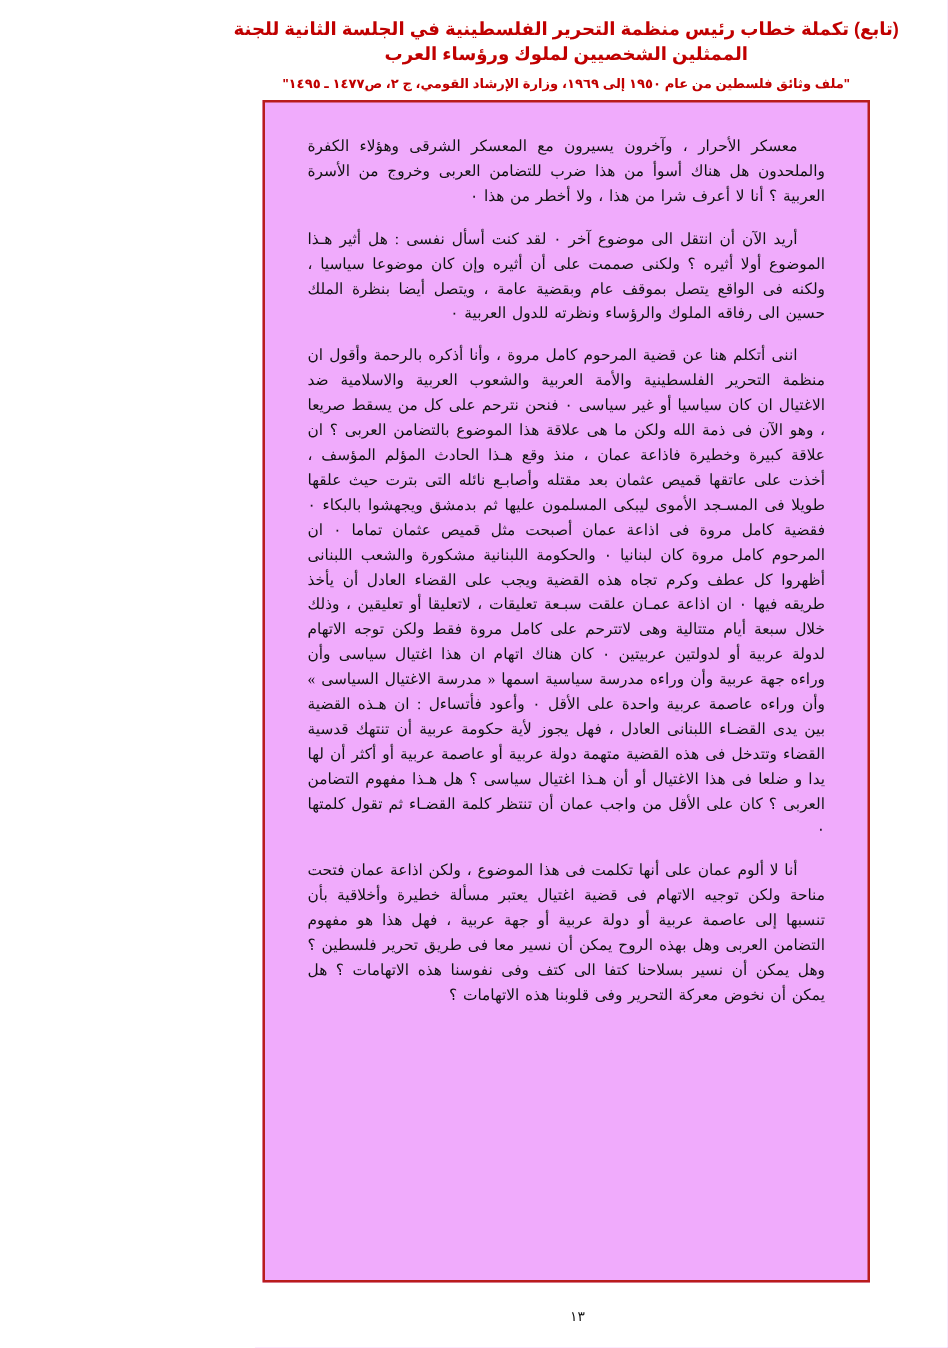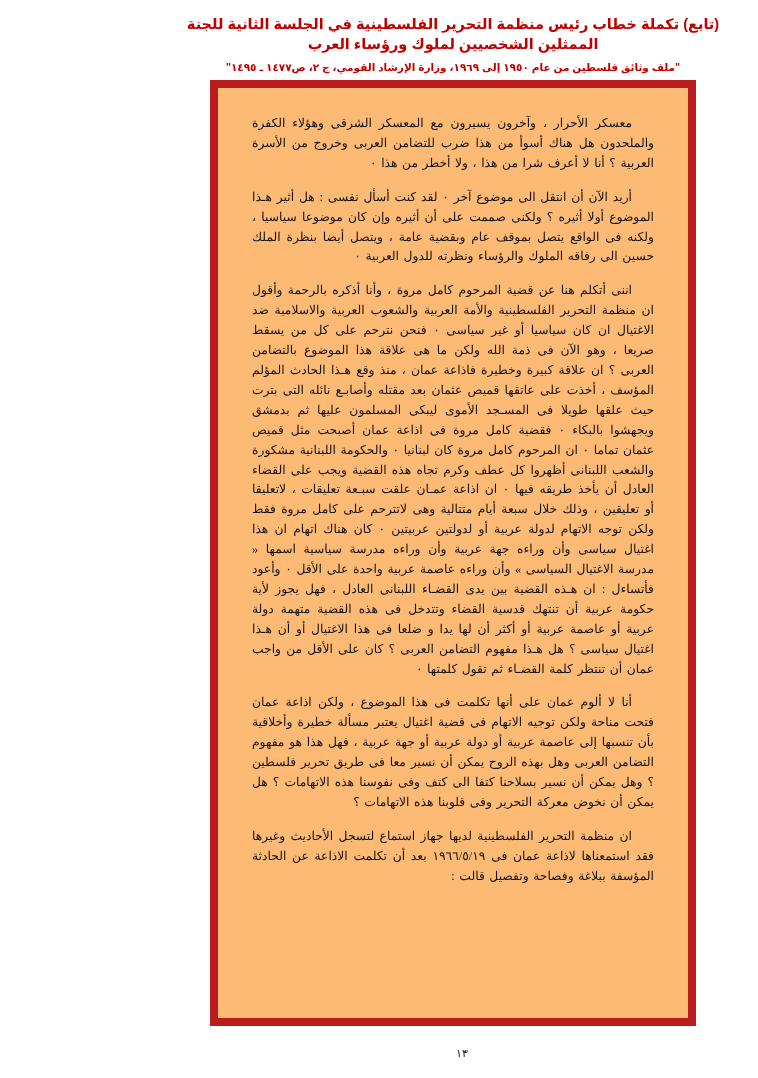--- a/index.html
+++ b/index.html
@@ -41,23 +41,23 @@
     line-height: 1.5;
     margin-top: 5px;
     direction: rtl;
   }
   .frame {
     position: absolute;
     top: 80px;
     right: 62px;
     left: 62px;
     bottom: 52px;
-    border: 8px solid #b91c1c;
+    border: 2px solid #b91c1c;
     box-sizing: border-box;
-    background: #fdba74;
+    background: #f0abfc;
   }
   .frame-inner {
     padding: 26px 34px 10px 34px;
     box-sizing: border-box;
     height: 100%;
     overflow: hidden;
   }
   p.para {
     direction: rtl;
     text-align: justify;
@@ -100,19 +100,18 @@
     <div class="header-title">(تابع) تكملة خطاب رئيس منظمة التحرير الفلسطينية في الجلسة الثانية للجنة الممثلين الشخصيين لملوك ورؤساء العرب</div>
     <div class="header-sub">"ملف وثائق فلسطين من عام ١٩٥٠ إلى ١٩٦٩، وزارة الإرشاد القومي، ج ٢، ص١٤٧٧ ـ ١٤٩٥"</div>
   </div>
 
   <div class="frame">
     <div class="frame-inner">
       <p class="para indent">معسكر الأحرار ، وآخرون يسيرون مع المعسكر الشرقى وهؤلاء الكفرة والملحدون هل هناك أسوأ من هذا ضرب للتضامن العربى وخروج من الأسرة العربية ؟ أنا لا أعرف شرا من هذا ، ولا أخطر من هذا ٠</p>
       <p class="para indent">أريد الآن أن انتقل الى موضوع آخر ٠ لقد كنت أسأل نفسى : هل أثير هـذا الموضوع أولا أثيره ؟ ولكنى صممت على أن أثيره وإن كان موضوعا سياسيا ، ولكنه فى الواقع يتصل بموقف عام وبقضية عامة ، ويتصل أيضا بنظرة الملك حسين الى رفاقه الملوك والرؤساء ونظرته للدول العربية ٠</p>
       <p class="para indent">اننى أتكلم هنا عن قضية المرحوم كامل مروة ، وأنا أذكره بالرحمة وأقول ان منظمة التحرير الفلسطينية والأمة العربية والشعوب العربية والاسلامية ضد الاغتيال ان كان سياسيا أو غير سياسى ٠ فنحن نترحم على كل من يسقط صريعا ، وهو الآن فى ذمة الله ولكن ما هى علاقة هذا الموضوع بالتضامن العربى ؟ ان علاقة كبيرة وخطيرة فاذاعة عمان ، منذ وقع هـذا الحادث المؤلم المؤسف ، أخذت على عاتقها قميص عثمان بعد مقتله وأصابـع نائله التى بترت حيث علقها طويلا فى المسـجد الأموى ليبكى المسلمون عليها ثم بدمشق ويجهشوا بالبكاء ٠ فقضية كامل مروة فى اذاعة عمان أصبحت مثل قميص عثمان تماما ٠ ان المرحوم كامل مروة كان لبنانيا ٠ والحكومة اللبنانية مشكورة والشعب اللبنانى أظهروا كل عطف وكرم تجاه هذه القضية ويجب على القضاء العادل أن يأخذ طريقه فيها ٠ ان اذاعة عمـان علقت سبـعة تعليقات ، لاتعليقا أو تعليقين ، وذلك خلال سبعة أيام متتالية وهى لاتترحم على كامل مروة فقط ولكن توجه الاتهام لدولة عربية أو لدولتين عربيتين ٠ كان هناك اتهام ان هذا اغتيال سياسى وأن وراءه جهة عربية وأن وراءه مدرسة سياسية اسمها « مدرسة الاغتيال السياسى » وأن وراءه عاصمة عربية واحدة على الأقل ٠ وأعود فأتساءل : ان هـذه القضية بين يدى القضـاء اللبنانى العادل ، فهل يجوز لأية حكومة عربية أن تنتهك قدسية القضاء وتتدخل فى هذه القضية متهمة دولة عربية أو عاصمة عربية أو أكثر أن لها يدا و ضلعا فى هذا الاغتيال أو أن هـذا اغتيال سياسى ؟ هل هـذا مفهوم التضامن العربى ؟ كان على الأقل من واجب عمان أن تنتظر كلمة القضـاء ثم تقول كلمتها ٠</p>
       <p class="para indent">أنا لا ألوم عمان على أنها تكلمت فى هذا الموضوع ، ولكن اذاعة عمان فتحت مناحة ولكن توجيه الاتهام فى قضية اغتيال يعتبر مسألة خطيرة وأخلاقية بأن تنسبها إلى عاصمة عربية أو دولة عربية أو جهة عربية ، فهل هذا هو مفهوم التضامن العربى وهل بهذه الروح يمكن أن نسير معا فى طريق تحرير فلسطين ؟ وهل يمكن أن نسير بسلاحنا كتفا الى كتف وفى نفوسنا هذه الاتهامات ؟ هل يمكن أن نخوض معركة التحرير وفى قلوبنا هذه الاتهامات ؟</p>
-      <p class="para indent">ان منظمة التحرير الفلسطينية لديها جهاز استماع لتسجل الأحاديث وغيرها فقد استمعناها لاذاعة عمان فى ١٩٦٦/٥/١٩ بعد أن تكلمت الاذاعة عن الحادثة المؤسفة ببلاغة وفصاحة وتفصيل قالت :</p>
     </div>
   </div>
 
   <div class="page-number">١٣</div>
 
 </div>
 
 </body></html>

